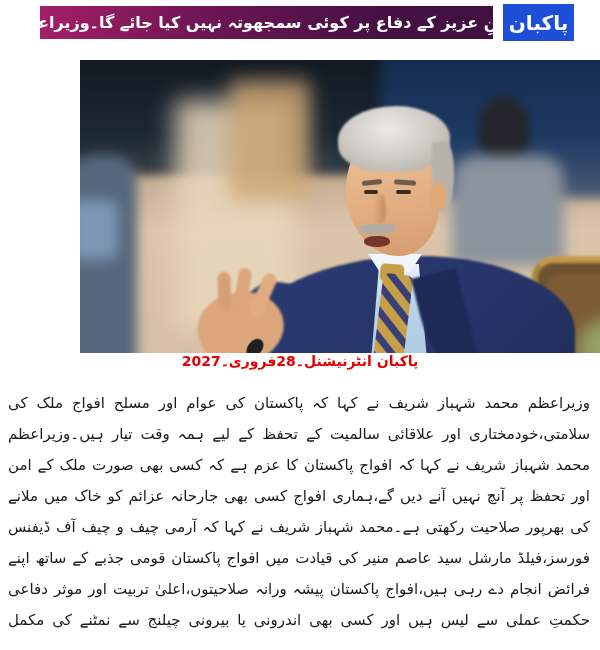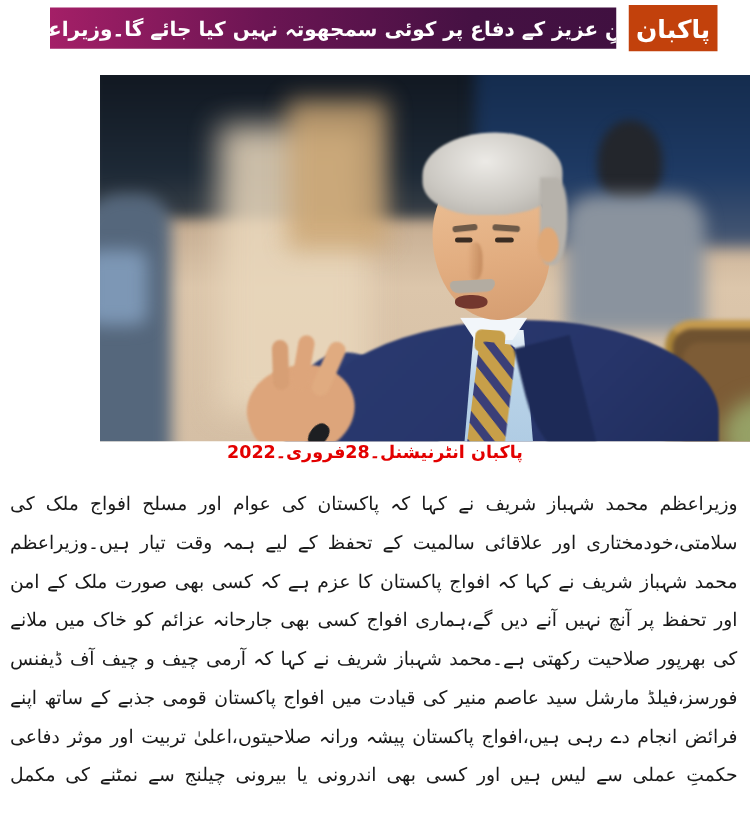--- a/index.html
+++ b/index.html
@@ -9,21 +9,21 @@
   }
   
   .headline-bar{
     position:absolute;left:40px;top:6px;width:453px;height:33px;
     background:linear-gradient(90deg,#a41f67 0%,#6b1553 38%,#451143 75%,#401040 100%);
     color:#ffffff;display:flex;align-items:center;justify-content:center;
     font-size:16px;font-weight:bold;white-space:nowrap;direction:rtl;overflow:hidden;
   }
   .logo-box{
     position:absolute;left:503px;top:4px;width:71px;height:37px;
-    background:#c2410c;color:#ffffff;display:flex;align-items:center;justify-content:center;
+    background:#1d4ed8;color:#ffffff;display:flex;align-items:center;justify-content:center;
     font-size:20px;font-weight:bold;direction:rtl;
   }
   
   .photo{
     position:absolute;left:40px;top:44px;width:523px;height:293px;overflow:hidden;
     background:linear-gradient(180deg,#8d7f6e 0%,#c6ad92 40%,#dcc6ab 58%,#d5bfa5 100%);
   }
   .photo *{position:absolute;}
   .ph-top-left{left:-10px;top:-10px;width:330px;height:125px;background:linear-gradient(180deg,#10161f,#1d2936 70%,#3a4148);filter:blur(5px);}
   .ph-top-right{left:300px;top:-12px;width:240px;height:150px;background:linear-gradient(180deg,#132a4b,#1e3a64 60%,#4a5a74);filter:blur(6px);}
@@ -122,17 +122,17 @@
     </div>
 
     <div class="ph-hand"></div>
     <div class="ph-finger1"></div>
     <div class="ph-finger2"></div>
     <div class="ph-finger3"></div>
 
     <div class="ph-mic-head"></div>
   </figure>
 
-  <div class="caption">پاکبان انٹرنیشنل۔28فروری۔2022</div>
+  <div class="caption">پاکبان انٹرنیشنل۔28فروری۔2027</div>
 
   <article class="article">وزیراعظم محمد شہباز شریف نے کہا کہ پاکستان کی عوام اور مسلح افواج ملک کی سلامتی،خودمختاری اور علاقائی سالمیت کے تحفظ کے لیے ہمہ وقت تیار ہیں۔وزیراعظم محمد شہباز شریف نے کہا کہ افواج پاکستان کا عزم ہے کہ کسی بھی صورت ملک کے امن اور تحفظ پر آنچ نہیں آنے دیں گے،ہماری افواج کسی بھی جارحانہ عزائم کو خاک میں ملانے کی بھرپور صلاحیت رکھتی ہے۔محمد شہباز شریف نے کہا کہ آرمی چیف و چیف آف ڈیفنس فورسز،فیلڈ مارشل سید عاصم منیر کی قیادت میں افواج پاکستان قومی جذبے کے ساتھ اپنے فرائض انجام دے رہی ہیں،افواج پاکستان پیشہ ورانہ صلاحیتوں،اعلیٰ تربیت اور موثر دفاعی حکمتِ عملی سے لیس ہیں اور کسی بھی اندرونی یا بیرونی چیلنج سے نمٹنے کی مکمل صلاحیت رکھتی ہیں۔وزیراعظم نے کہا کہ وطنِ عزیز کے دفاع پر کوئی سمجھوتہ نہیں کیا جائے گا اور ہر جارحیت کا منہ توڑ جواب دیا جائے گا،پاکستان نے ہمیشہ امن کو فروغ دیا تاہم ملکی سالمیت پر کوئی آنچ نہیں آنے دیں گے اور افواج پاکستان ہر جارحیت کا ڈٹ کر مقابلے کرے گی۔محمد شہباز شریف کا مزید کہنا تھا کہ پوری قوم افواجِ پاکستان کے شانہ بشانہ کھڑی ہے۔</article>
 
 </div>
 
 </body></html>

